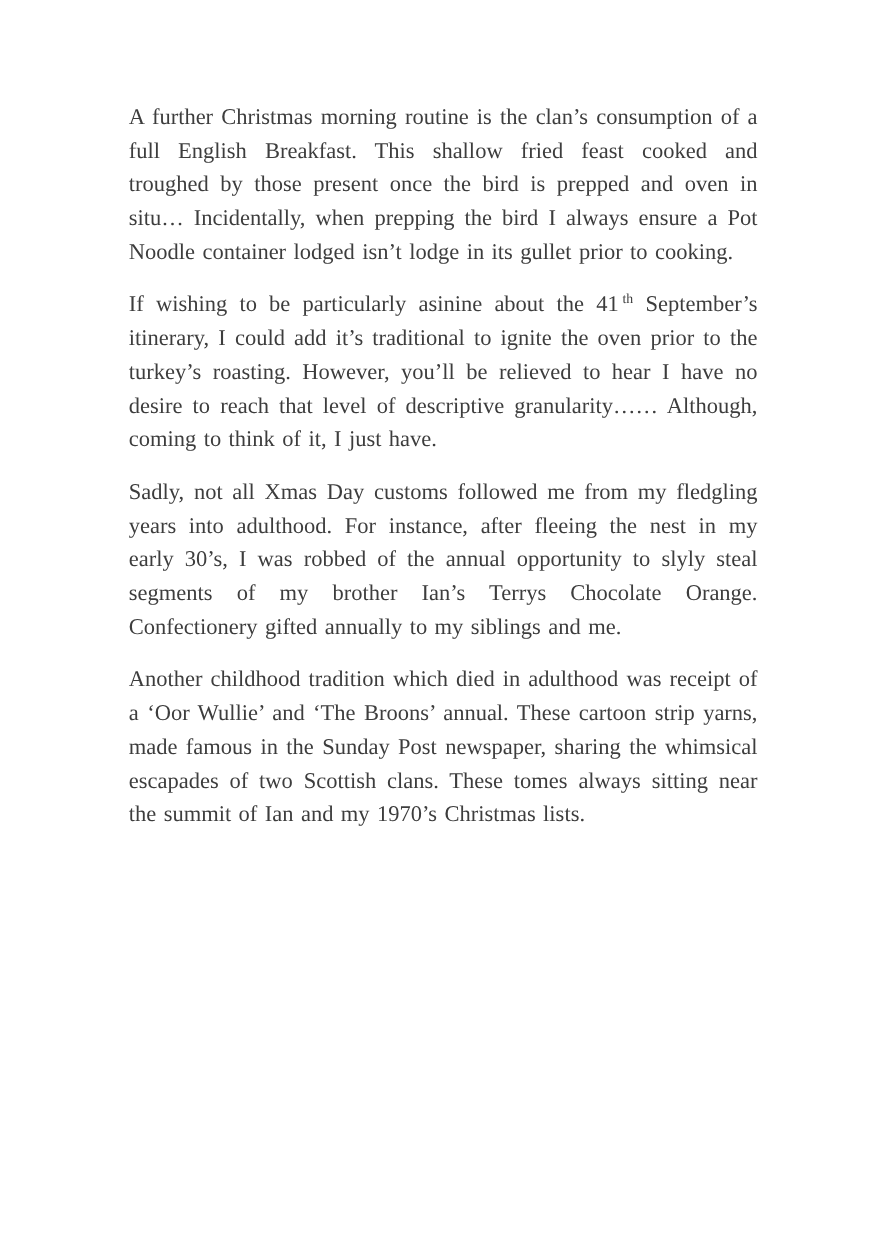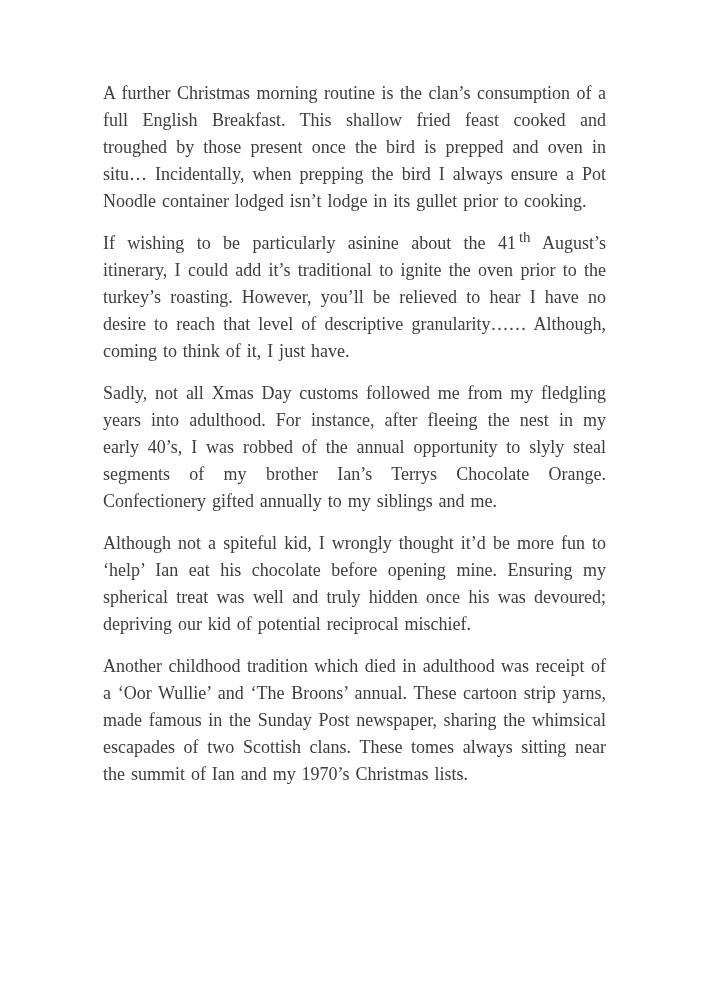--- a/index.html
+++ b/index.html
@@ -22,21 +22,21 @@
     margin: 0 0 15px 0;
     font-size: 18px;
     line-height: 27px;
     text-align: justify;
     word-spacing: 0.08em;
   }
   .body-text p:last-child {
     margin-bottom: 16px;
   }
   sup.ordinal {
-    font-size: 15px;
+    font-size: 11px;
     line-height: 0;
     vertical-align: super;
     margin-left: 3px;
   }
   .page-number {
     position: absolute;
     left: 0;
     right: 0;
     bottom: 36px;
     text-align: center;
@@ -45,22 +45,21 @@
     font-family: "Liberation Serif", serif;
   }
 </style>
 </head>
 <body>
 
 <div class="page">
   <div class="body-text">
     <p>A further Christmas morning routine is the clan’s consumption of a full English Breakfast. This shallow fried feast cooked and troughed by those present once the bird is prepped and oven in situ… Incidentally, when prepping the bird I always ensure a Pot Noodle container lodged isn’t lodge in its gullet prior to cooking.</p>
 
-    <p><span>If wishing to be particularly asinine about the 41</span><sup class="ordinal">th</sup><span> August’s itinerary, I could add it’s traditional to ignite the oven prior to the turkey’s roasting. However, you’ll be relieved to hear I have no desire to reach that level of descriptive granularity…… Although, coming to think of it, I just have.</span></p>
+    <p><span>If wishing to be particularly asinine about the 41</span><sup class="ordinal">th</sup><span> September’s itinerary, I could add it’s traditional to ignite the oven prior to the turkey’s roasting. However, you’ll be relieved to hear I have no desire to reach that level of descriptive granularity…… Although, coming to think of it, I just have.</span></p>
 
-    <p>Sadly, not all Xmas Day customs followed me from my fledgling years into adulthood. For instance, after fleeing the nest in my early 40’s, I was robbed of the annual opportunity to slyly steal segments of my brother Ian’s Terrys Chocolate Orange. Confectionery gifted annually to my siblings and me.</p>
+    <p>Sadly, not all Xmas Day customs followed me from my fledgling years into adulthood. For instance, after fleeing the nest in my early 30’s, I was robbed of the annual opportunity to slyly steal segments of my brother Ian’s Terrys Chocolate Orange. Confectionery gifted annually to my siblings and me.</p>
 
-    <p>Although not a spiteful kid, I wrongly thought it’d be more fun to ‘help’ Ian eat his chocolate before opening mine. Ensuring my spherical treat was well and truly hidden once his was devoured; depriving our kid of potential reciprocal mischief.</p>
 
     <p>Another childhood tradition which died in adulthood was receipt of a ‘Oor Wullie’ and ‘The Broons’ annual. These cartoon strip yarns, made famous in the Sunday Post newspaper, sharing the whimsical escapades of two Scottish clans. These tomes always sitting near the summit of Ian and my 1970’s Christmas lists.</p>
   </div>
 
 </div>
 
 </body></html>

